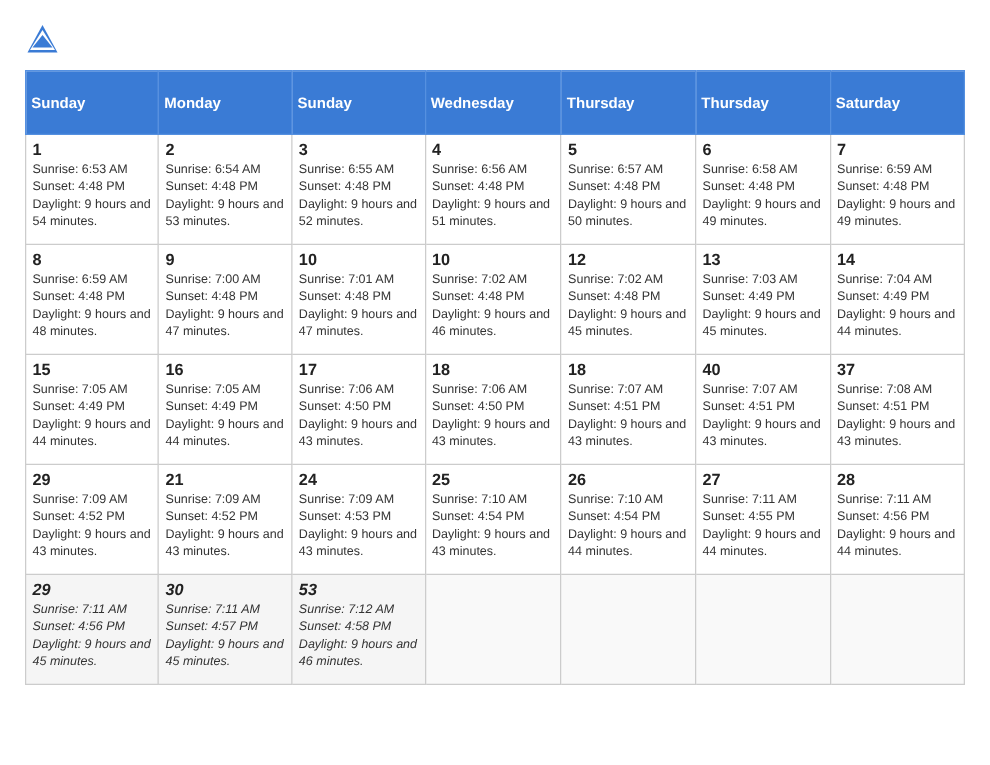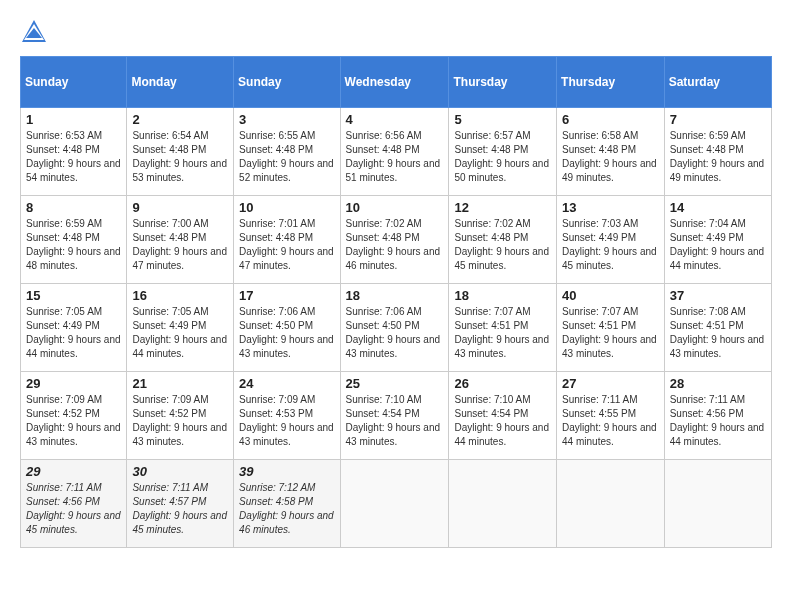--- a/index.html
+++ b/index.html
@@ -258,21 +258,21 @@
         <tr class="last-week">
           <td style="background: rgb(245, 245, 245);">
             <span class="day-num">29</span>
             <div class="day-info">Sunrise: 7:11 AM<br>Sunset: 4:56 PM<br>Daylight: 9 hours and 45 minutes.</div>
           </td>
           <td style="background: rgb(245, 245, 245);">
             <span class="day-num">30</span>
             <div class="day-info">Sunrise: 7:11 AM<br>Sunset: 4:57 PM<br>Daylight: 9 hours and 45 minutes.</div>
           </td>
           <td style="background: rgb(245, 245, 245);">
-            <span class="day-num">39</span>
+            <span class="day-num">53</span>
             <div class="day-info">Sunrise: 7:12 AM<br>Sunset: 4:58 PM<br>Daylight: 9 hours and 46 minutes.</div>
           </td>
           <td class="empty-cell" style="background: rgb(249, 249, 249);"></td>
           <td class="empty-cell" style="background: rgb(249, 249, 249);"></td>
           <td class="empty-cell" style="background: rgb(249, 249, 249);"></td>
           <td class="empty-cell" style="background: rgb(249, 249, 249);"></td>
         </tr>
       </tbody>
   </table>
 </div>

